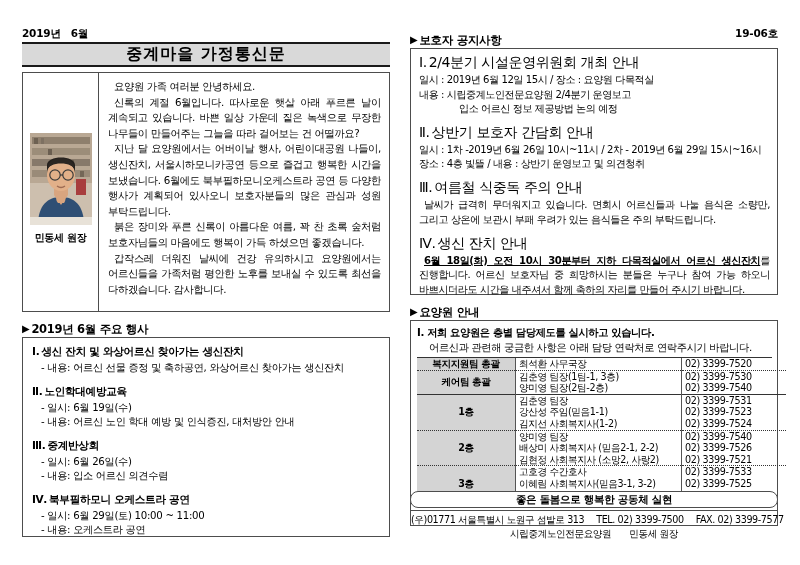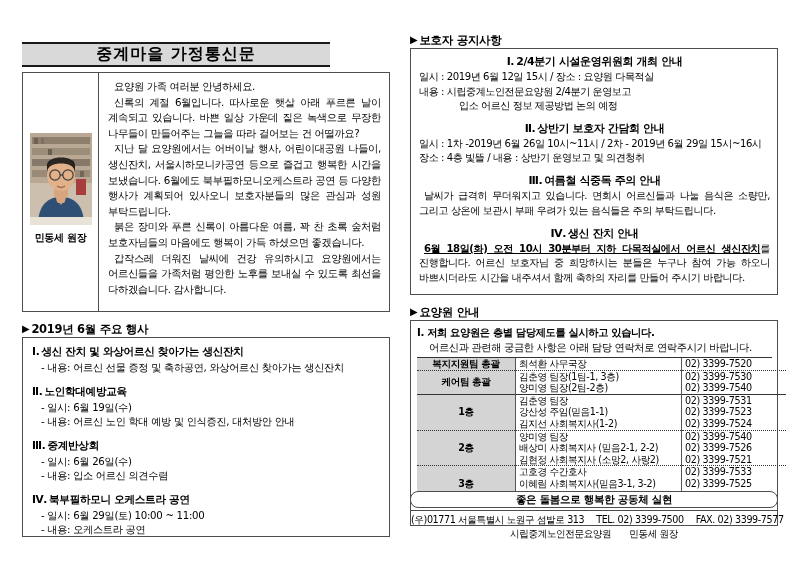--- a/index.html
+++ b/index.html
@@ -52,21 +52,21 @@
     font-size: 10.5px;
     font-weight: bold;
     letter-spacing: -0.2px;
   }
   .hdr-date span { margin-right: 10px; }
 
   .title-bar {
     position: absolute;
     left: 22px;
     top: 42px;
-    width: 308px;
+    width: 368px;
     height: 25px;
     background: #d9d9d9;
     border-top: 2.5px solid #1a1a1a;
     border-bottom: 2.5px solid #1a1a1a;
     display: flex;
     align-items: center;
     justify-content: center;
     box-sizing: border-box;
   }
   .title-bar .t {
@@ -163,26 +163,25 @@
     position: absolute;
     left: 410px;
     top: 48px;
     width: 368px;
     height: 247px;
     padding: 5px 7px 4px 8px;
   }
   .nt-item { margin-bottom: 7px; }
   .nt-item:last-child { margin-bottom: 0; }
   .nt-title {
-    font-size: 11px;
-    font-weight: bold;
+    font-size: 14px;
+    font-weight: normal;
     letter-spacing: -0.4px;
     margin-bottom: 1px;
     white-space: nowrap;
-    text-align: center;
   }
   .nt-title .rn { margin-right: 2px; }
   .nt-line {
     font-size: 10.1px;
     letter-spacing: -0.45px;
     line-height: 14.6px;
     white-space: nowrap;
   }
   .nt-line.ind { padding-left: 40px; }
   .nt-para {
@@ -281,20 +280,26 @@
     white-space: nowrap;
   }
   .addr-line .gap { display: inline-block; width: 12px; }
   .addr-line2 .gap2 { display: inline-block; width: 18px; }
 </style>
 </head>
 <body>
 
 <div id="page">
 
+  <div class="hdr-line">
+    <div class="hdr-date">
+      <span>2019년</span><span>6월</span>
+    </div>
+    <div>19-06호</div>
+  </div>
 
   <div class="title-bar">
     <div class="t">중계마을 가정통신문</div>
   </div>
 
   <div class="letter-box">
     <div class="photo-cell">
       <div class="photo">
         <svg width="62" height="92" viewBox="0 0 62 92" xmlns="http://www.w3.org/2000/svg">
           <rect x="0" y="0" width="62" height="92" fill="#cdbfae"></rect>

